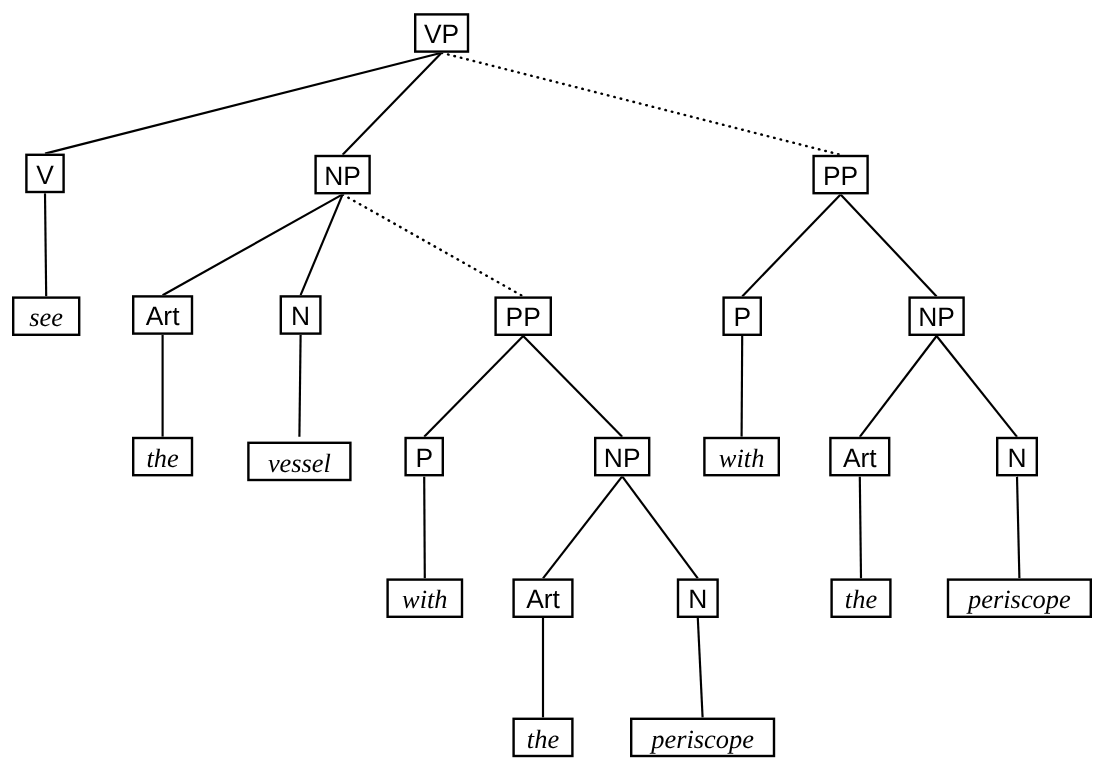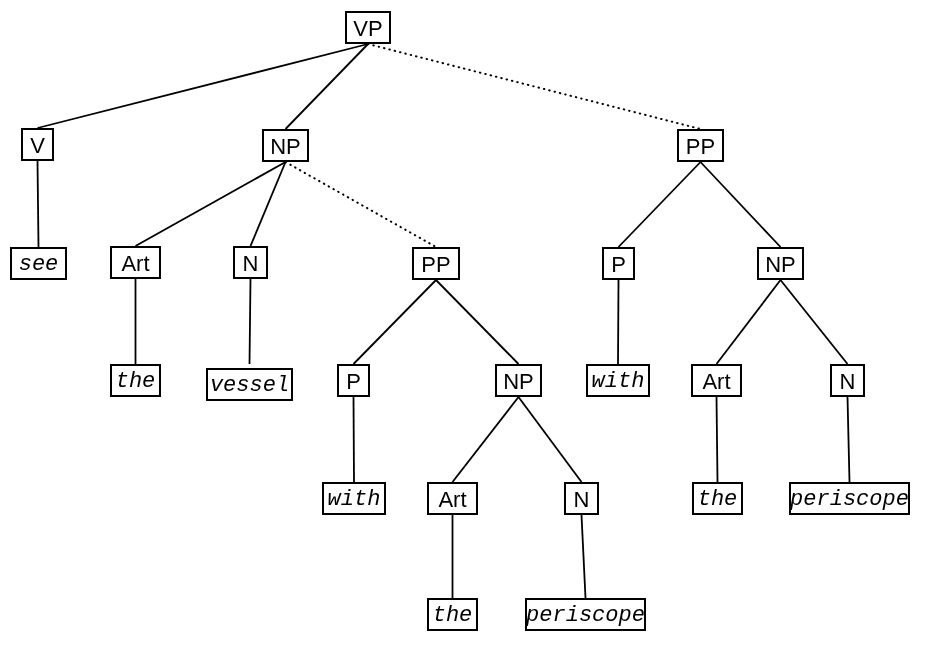--- a/index.html
+++ b/index.html
@@ -36,21 +36,21 @@
     line-height: 1;
     color: #000000;
     white-space: nowrap;
   }
   .node-cat {
     font-family: "Liberation Sans", sans-serif;
     font-style: normal;
     font-size: 22px;
   }
   .node-term {
-    font-family: Liberation Mono, monospace;
+    font-family: Liberation Serif, serif;
     font-style: italic;
     font-size: 22px;
   }
   .node-label {
     display: block;
     padding: 0 1px 2px 1px;
   }
 </style>
 </head>
 <body>

